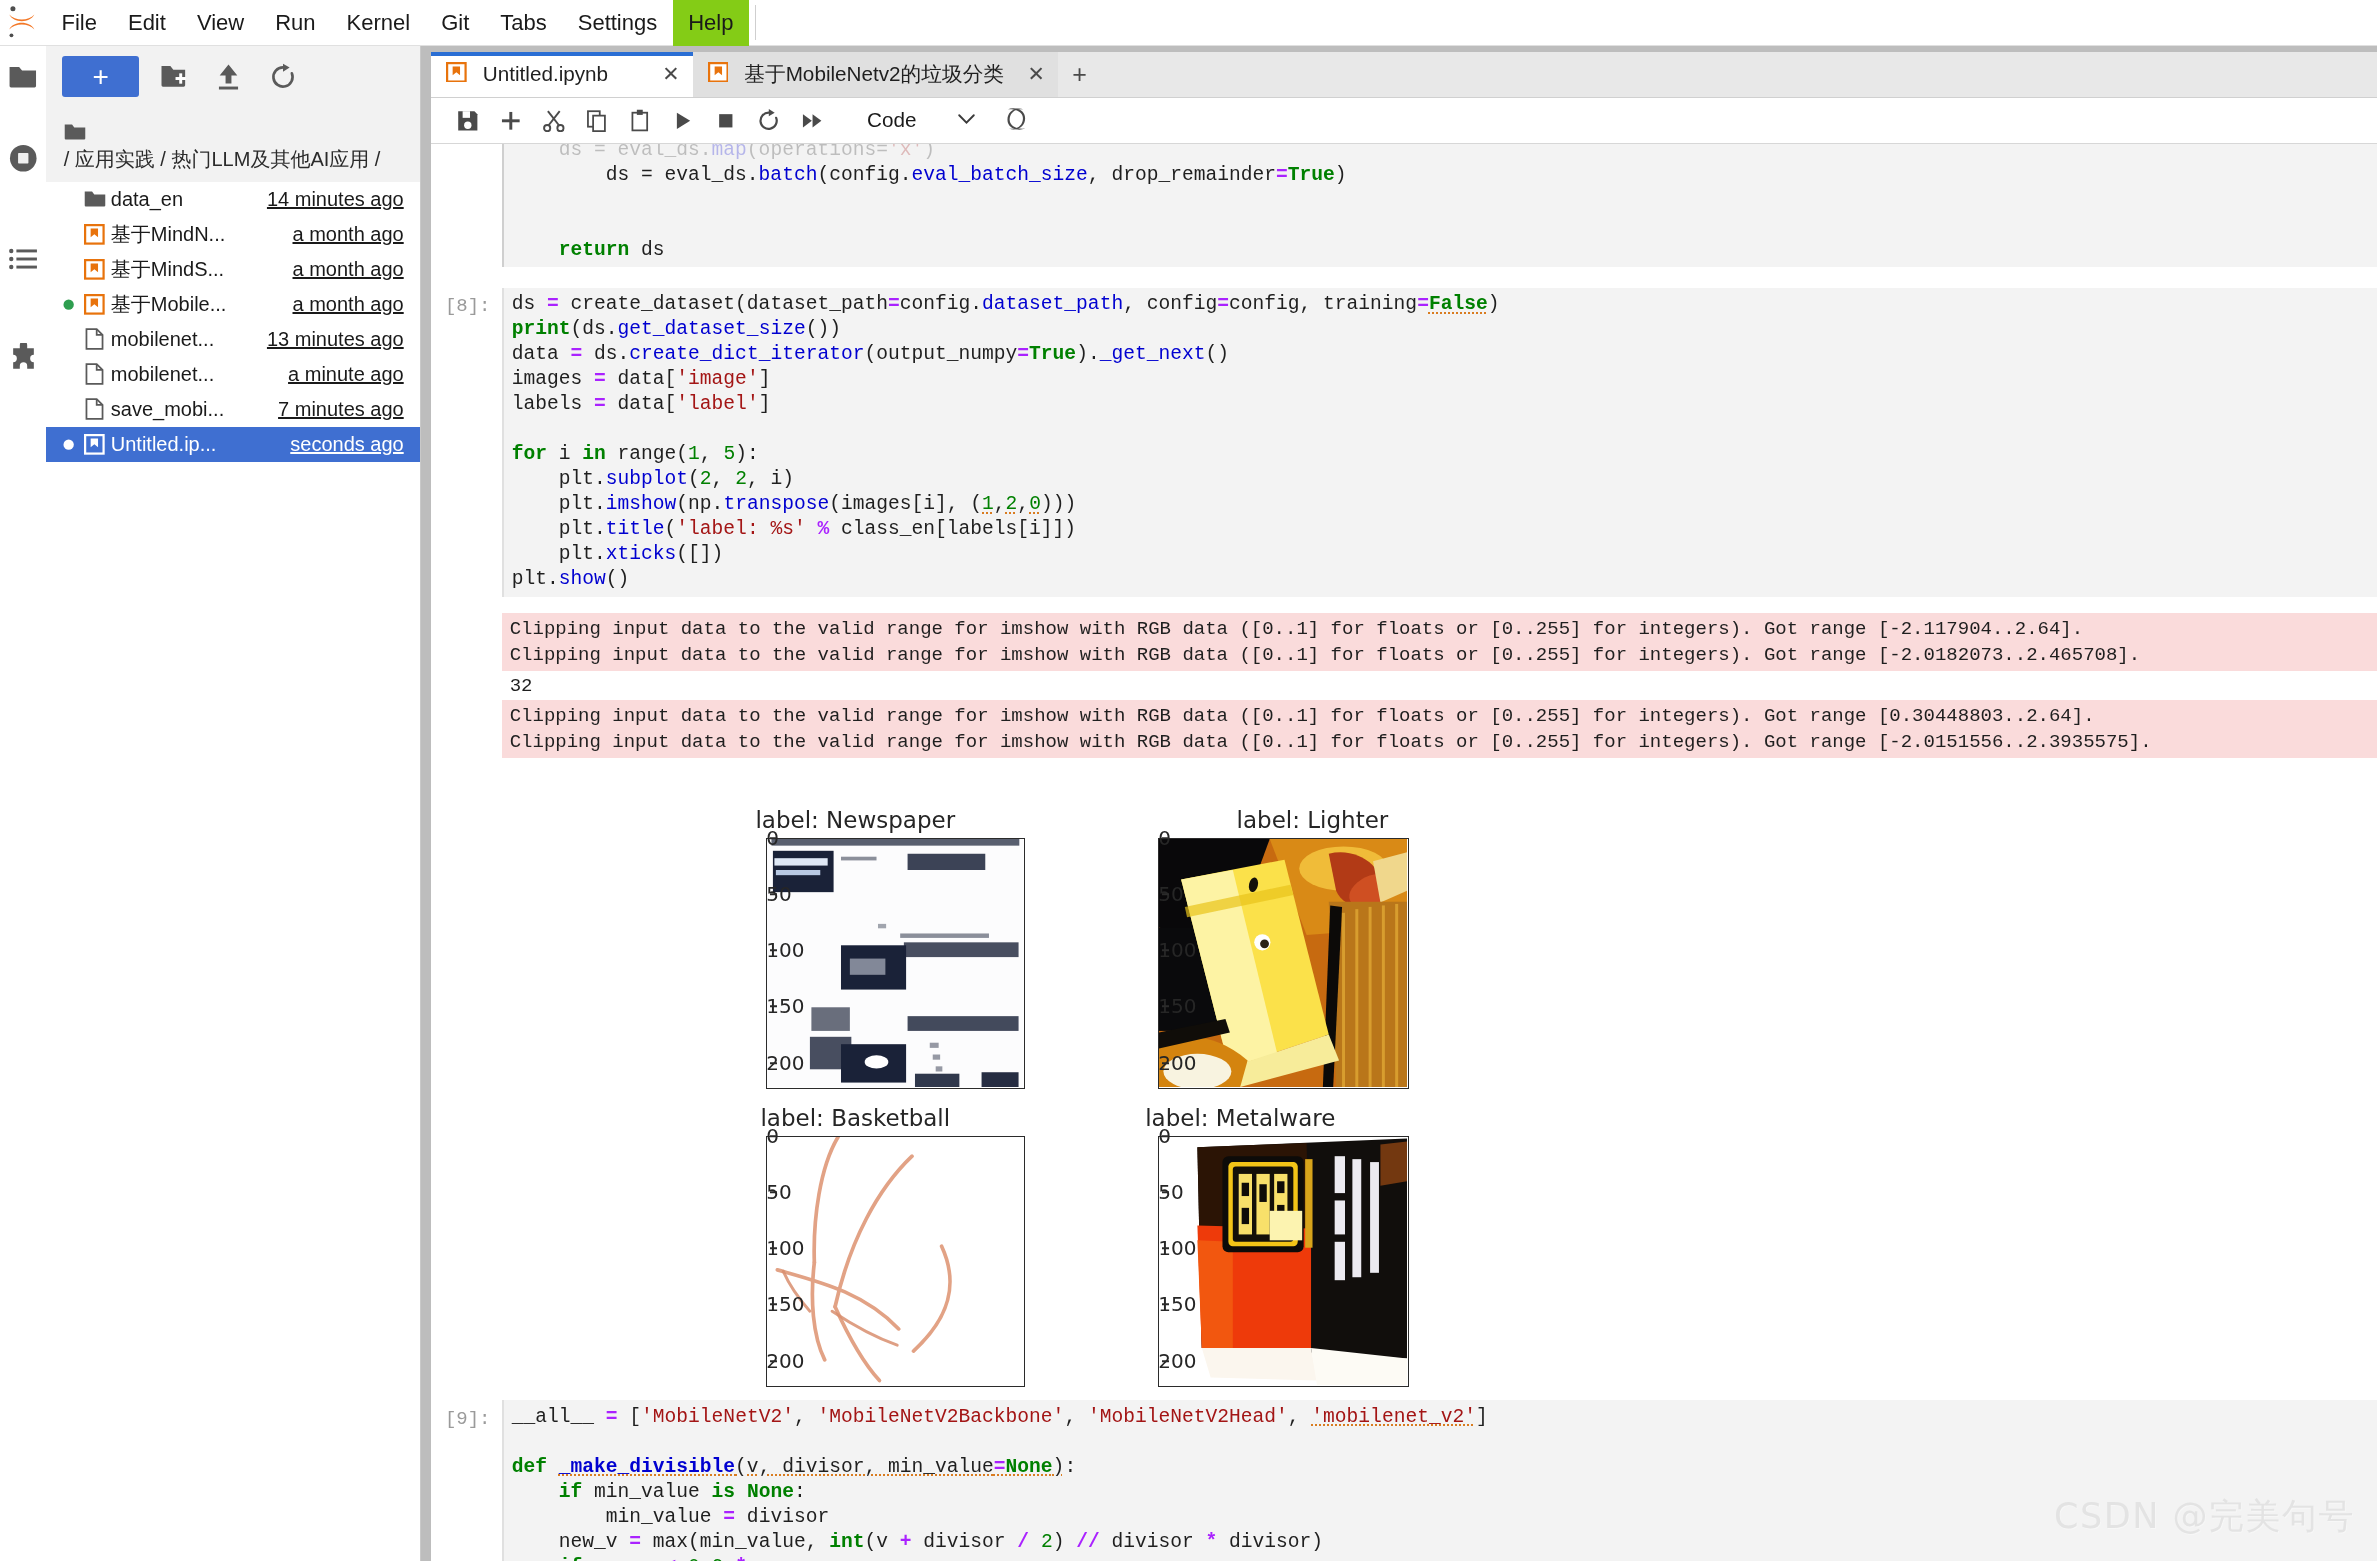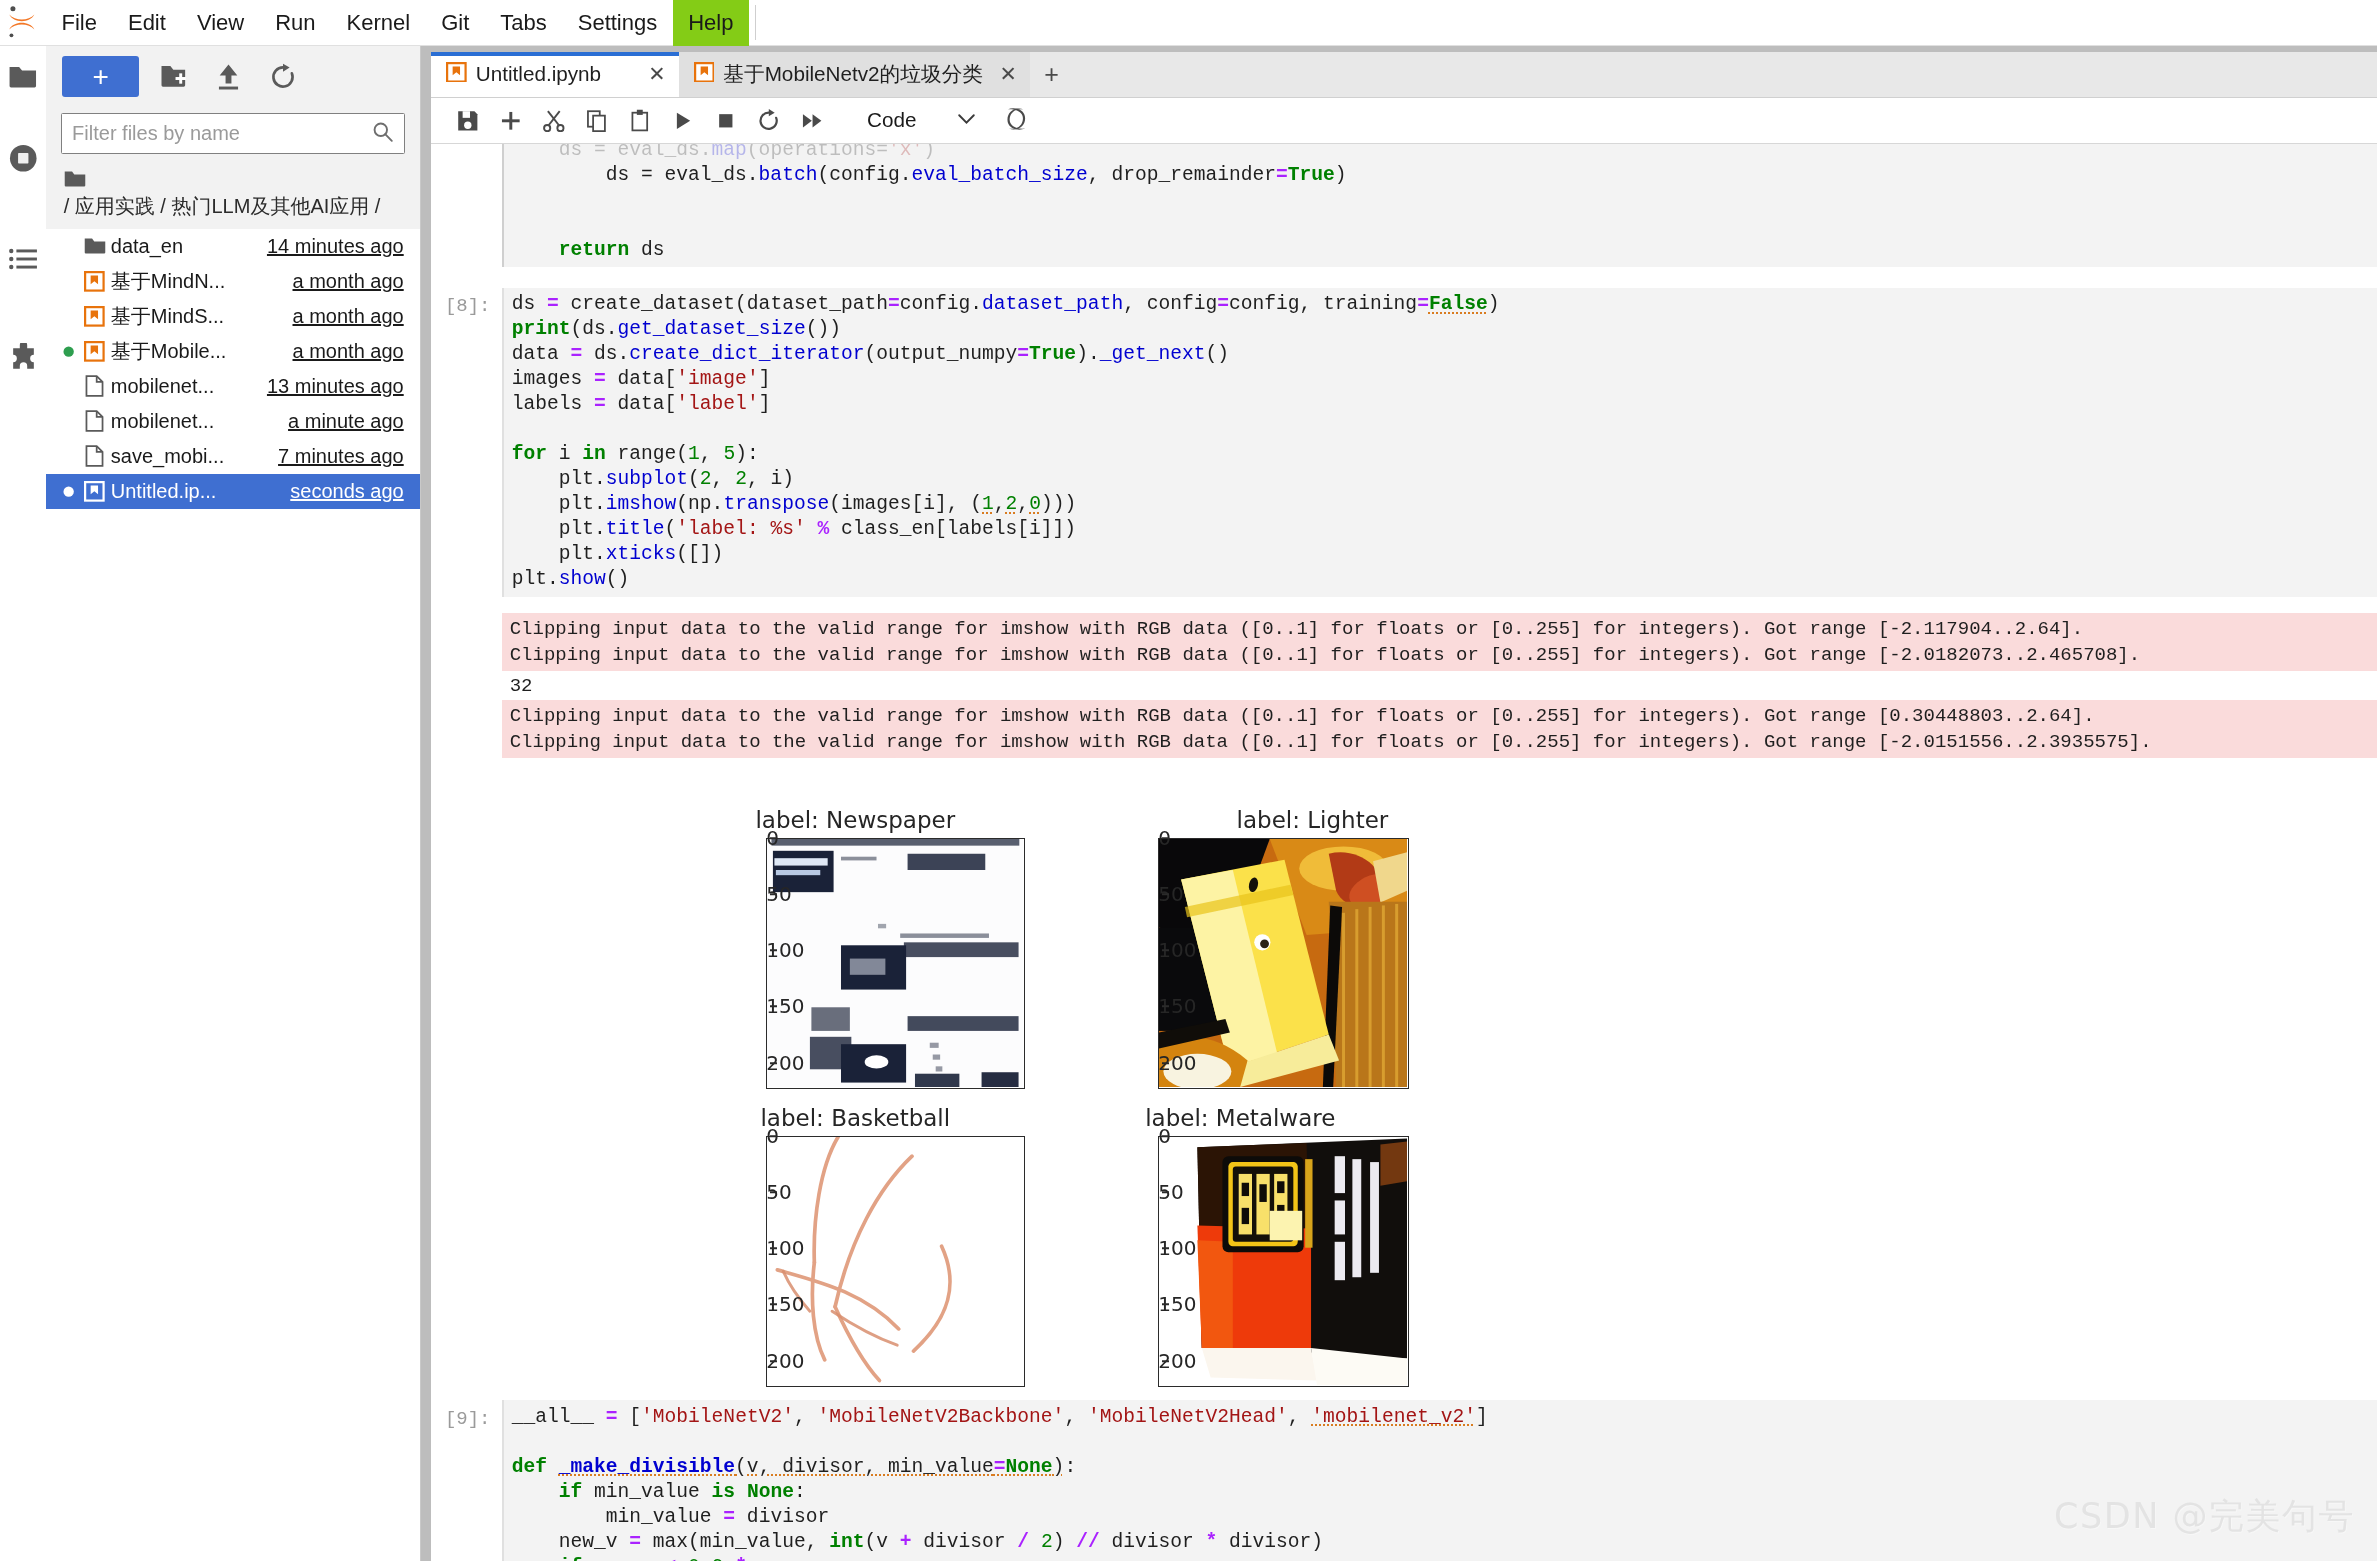--- a/index.html
+++ b/index.html
@@ -133,21 +133,21 @@
     width: 1946px; height: 1510px;
     background: #ffffff;
     display: flex; flex-direction: column;
   }
   #tabbar {
     height: 46px; background: #e8e8e8;
     display: flex; align-items: stretch;
     border-bottom: 0.7px solid #d0d0d0;
   }
   .nb-tab {
-    display: flex; align-items: center; gap: 9px;
+    display: flex; align-items: center; gap: 16px;
     padding: 0 13.3px 0 14.8px; font-size: 20.7px; color: #1f1f1f;
     background: #e0e0e0; position: relative; cursor: pointer;
     white-space: nowrap;
   }
   .nb-tab.active { background: #ffffff; }
   .nb-tab.active::before {
     content: ""; position: absolute; top: 0; left: 0; right: 0;
     height: 3.7px; background: #2a6ed4;
   }
   .nb-tab .tab-close {
@@ -335,31 +335,20 @@
       </svg>
     </div>
     <div class="fb-tool">
       <svg width="28" height="28" viewBox="0 0 38 38">
         <path d="M19 6 a13 13 0 1 0 12 8" stroke="#5a5a5a" stroke-width="3.6" fill="none" stroke-linecap="round"></path>
         <path d="M19 1 L19 12 L28 6 Z" fill="#5a5a5a"></path>
       </svg>
     </div>
   </div>
 
-  <div id="fb-filter-wrap">
-    <div id="fb-filter">
-      <input type="text" placeholder="Filter files by name" style="">
-      <span>
-        <svg width="22" height="22" viewBox="0 0 30 30">
-          <circle cx="12" cy="12" r="8.5" stroke="#6e6e6e" stroke-width="2.6" fill="none"></circle>
-          <line x1="18" y1="18" x2="27" y2="27" stroke="#6e6e6e" stroke-width="2.6" stroke-linecap="round"></line>
-        </svg>
-      </span>
-    </div>
-  </div>
 
   <div id="fb-breadcrumb">
     <span class="bc-folder">
       <svg width="22" height="17.7" viewBox="0 0 30 24">
           <path d="M1 2 h10 l3 4 h15 v15 a1.5 1.5 0 0 1 -1.5 1.5 H2.5 A1.5 1.5 0 0 1 1 21 Z" fill="#5a5a5a"></path>
         </svg>
     </span>
     <span>/ 应用实践 / 热门LLM及其他AI应用 /</span>
   </div>
 

